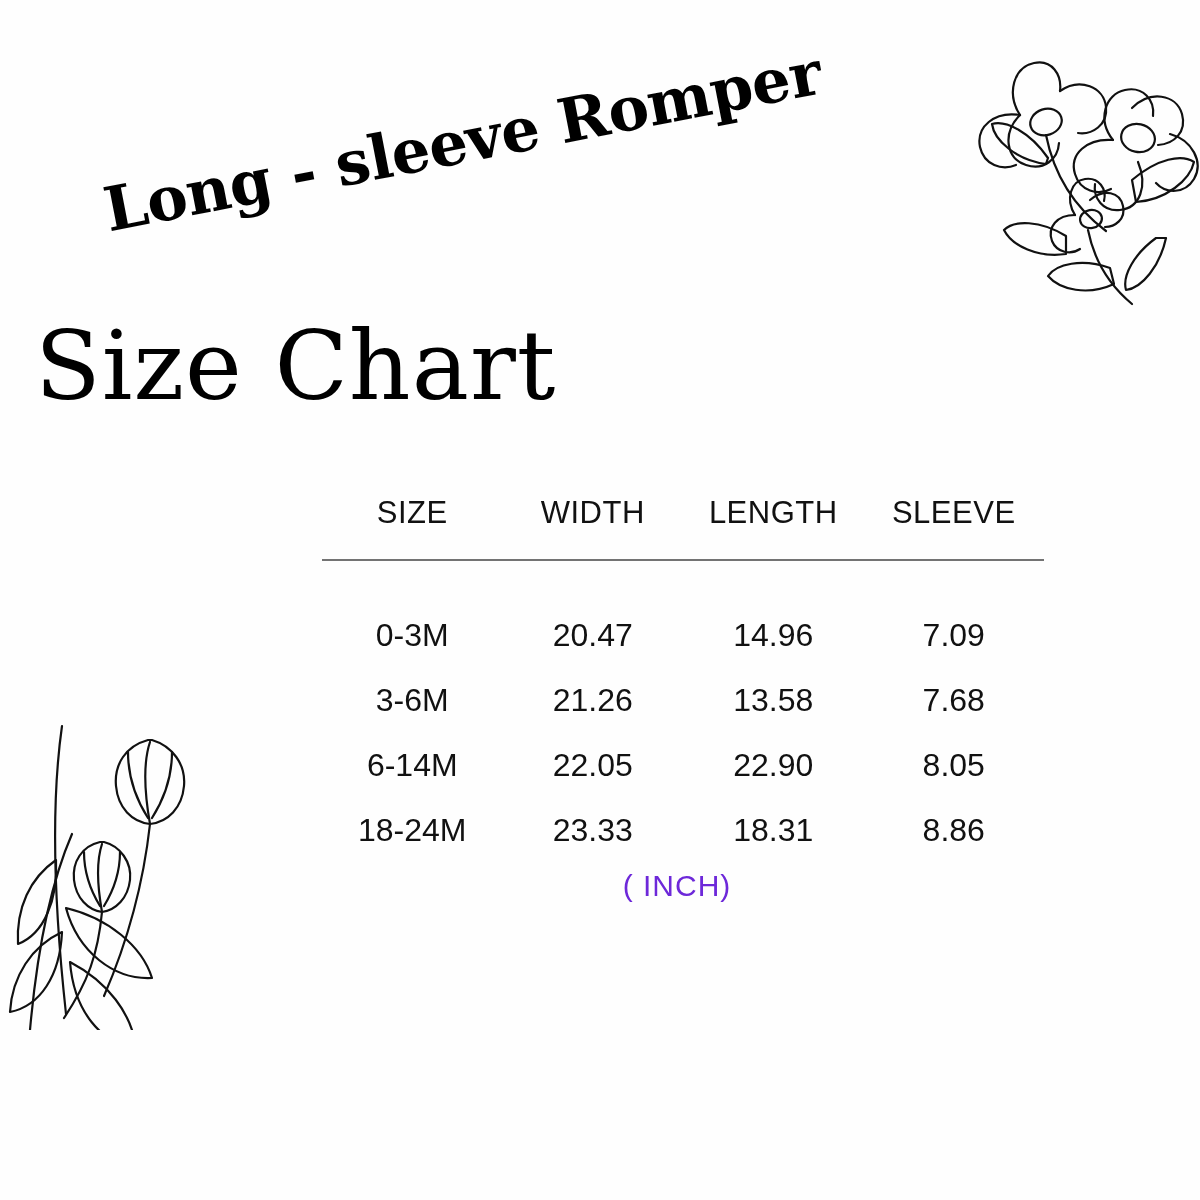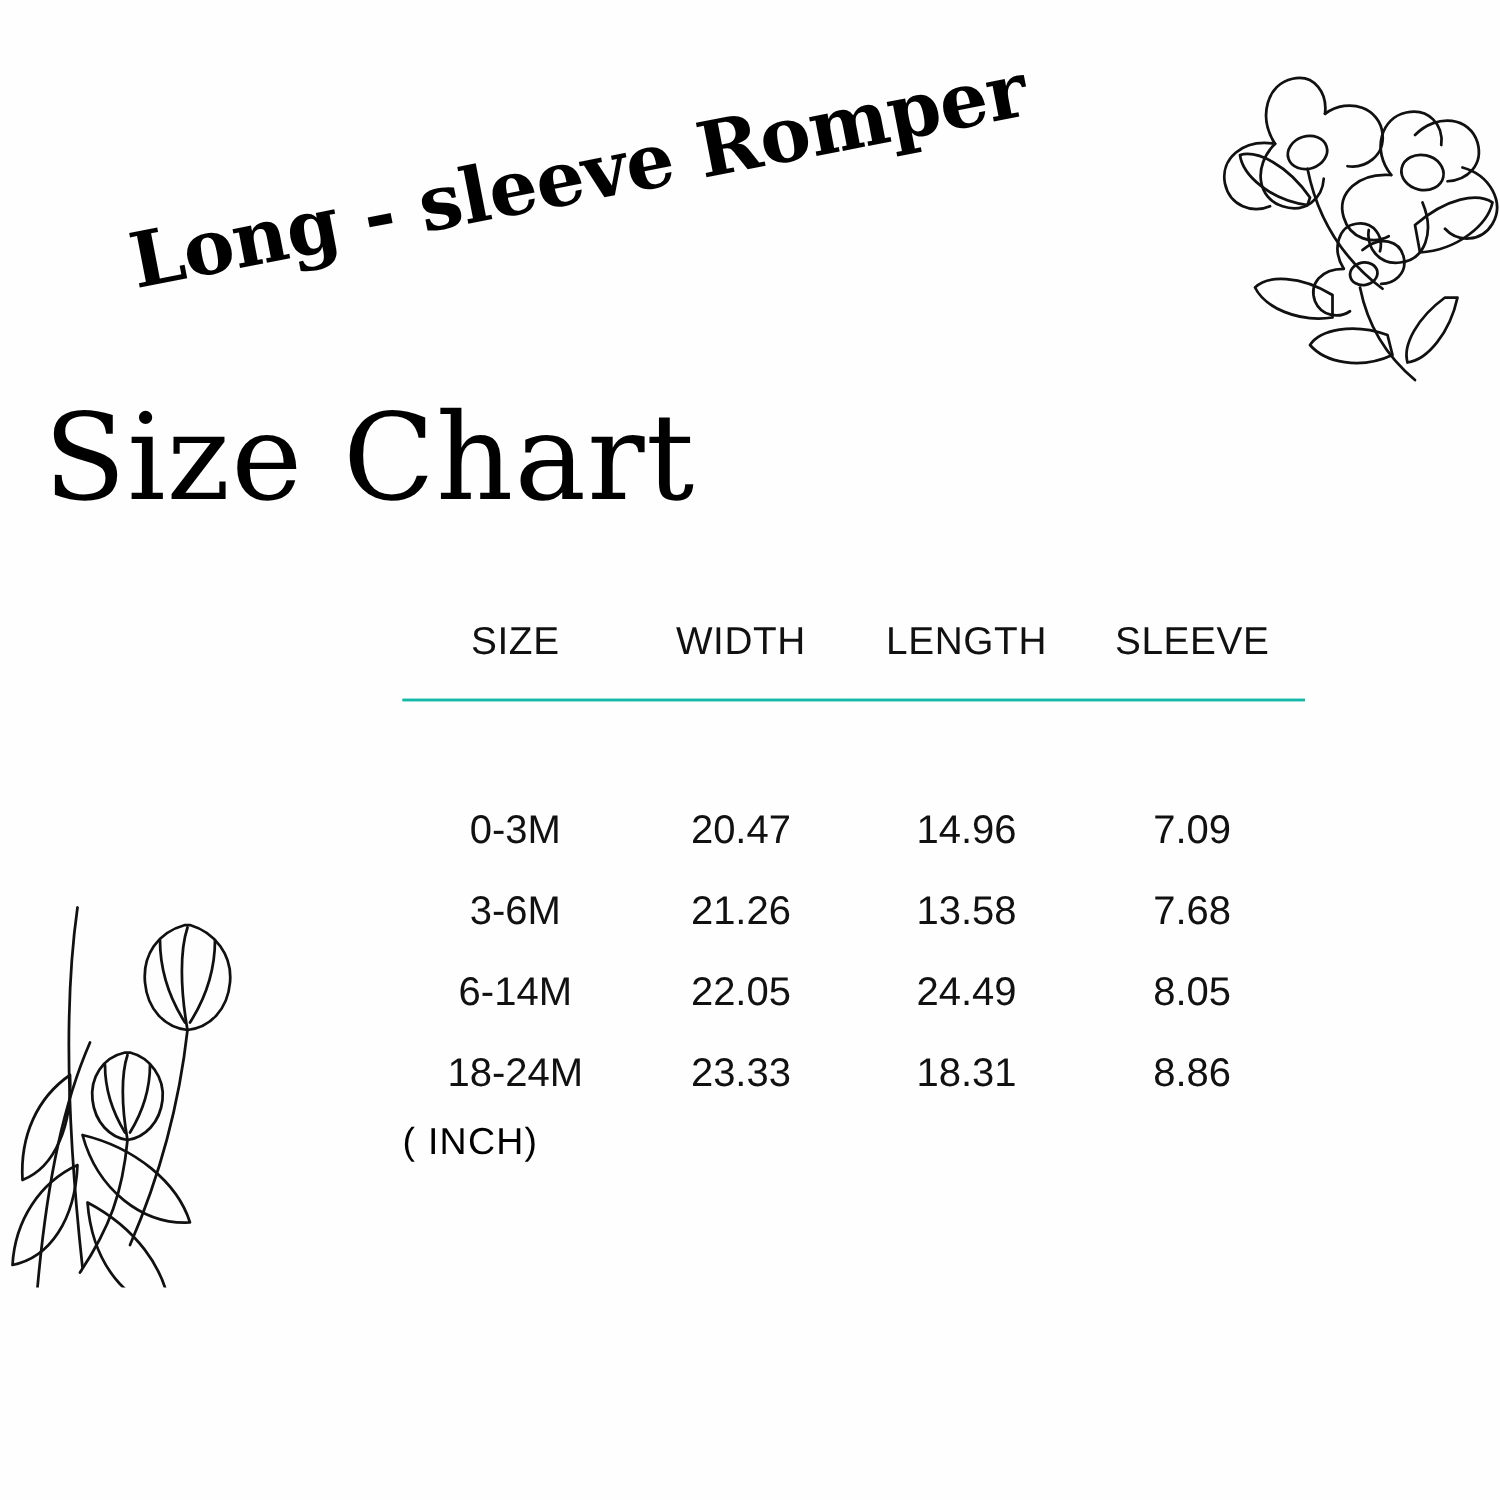--- a/index.html
+++ b/index.html
@@ -85,41 +85,41 @@
   table.size-chart th {
     font-family: "Liberation Sans", sans-serif;
     font-weight: 400;
     font-size: 31px;
     letter-spacing: 0.5px;
     color: #111;
     padding: 0 0 28px 0;
     text-align: center;
   }
   table.size-chart thead tr {
-    border-bottom: 2px solid #14b8a6;
+    border-bottom: 2px solid #737373;
   }
   table.size-chart tbody tr:first-child td {
-    padding-top: 84px;
+    padding-top: 56px;
   }
   table.size-chart td {
     font-family: "Liberation Sans", sans-serif;
     font-weight: 400;
     font-size: 32px;
     color: #111;
     text-align: center;
     padding: 14px 0;
   }
   .unit-note {
     margin-top: 6px;
-    text-align: left;
+    text-align: center;
     padding-right: 12px;
     font-family: "Liberation Sans", sans-serif;
     font-size: 30px;
     letter-spacing: 1px;
-    color: #000000;
+    color: #6d28d9;
   }
 </style>
 </head>
 <body>
 
 <div class="canvas">
 
   <div class="floral-top-right">
     <svg viewBox="0 0 330 330" width="330" height="330" fill="none" stroke="#111" stroke-width="2.2" stroke-linecap="round" stroke-linejoin="round">
 
@@ -200,21 +200,21 @@
         </tr>
         <tr>
           <td>3-6M</td>
           <td>21.26</td>
           <td>13.58</td>
           <td>7.68</td>
         </tr>
         <tr>
           <td>6-14M</td>
           <td>22.05</td>
-          <td>24.49</td>
+          <td>22.90</td>
           <td>8.05</td>
         </tr>
         <tr>
           <td>18-24M</td>
           <td>23.33</td>
           <td>18.31</td>
           <td>8.86</td>
         </tr>
       </tbody>
     </table>

